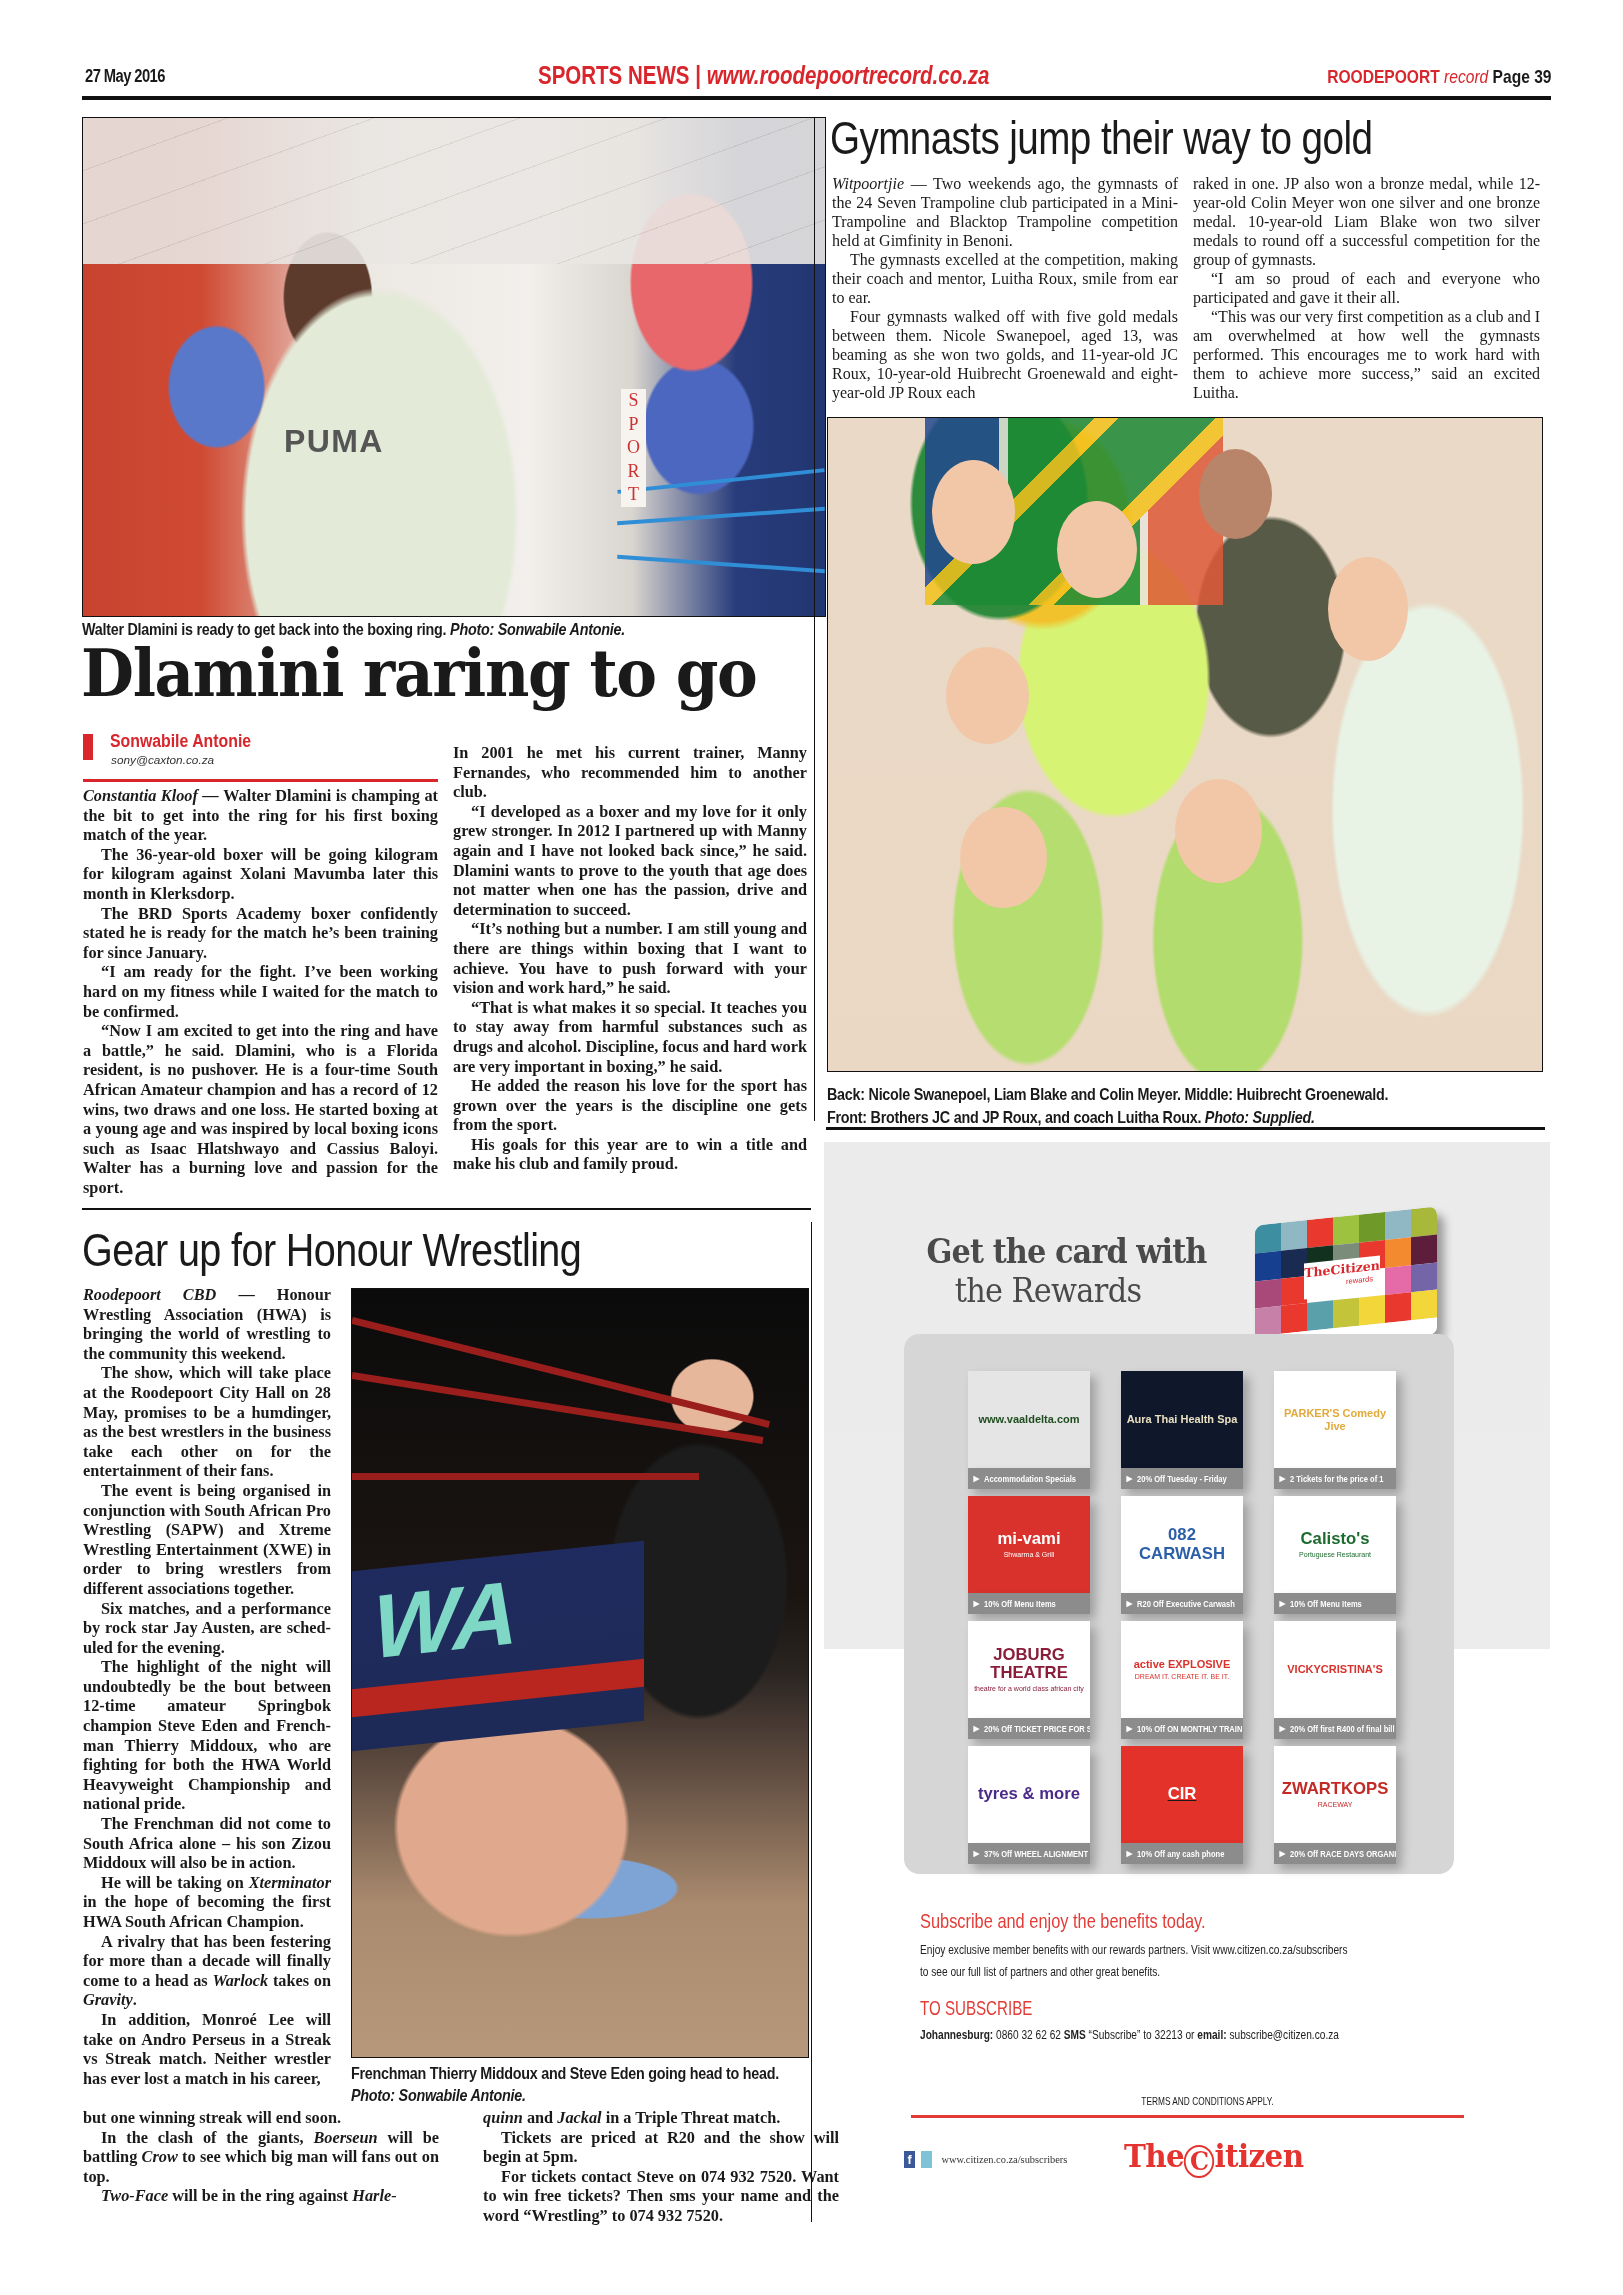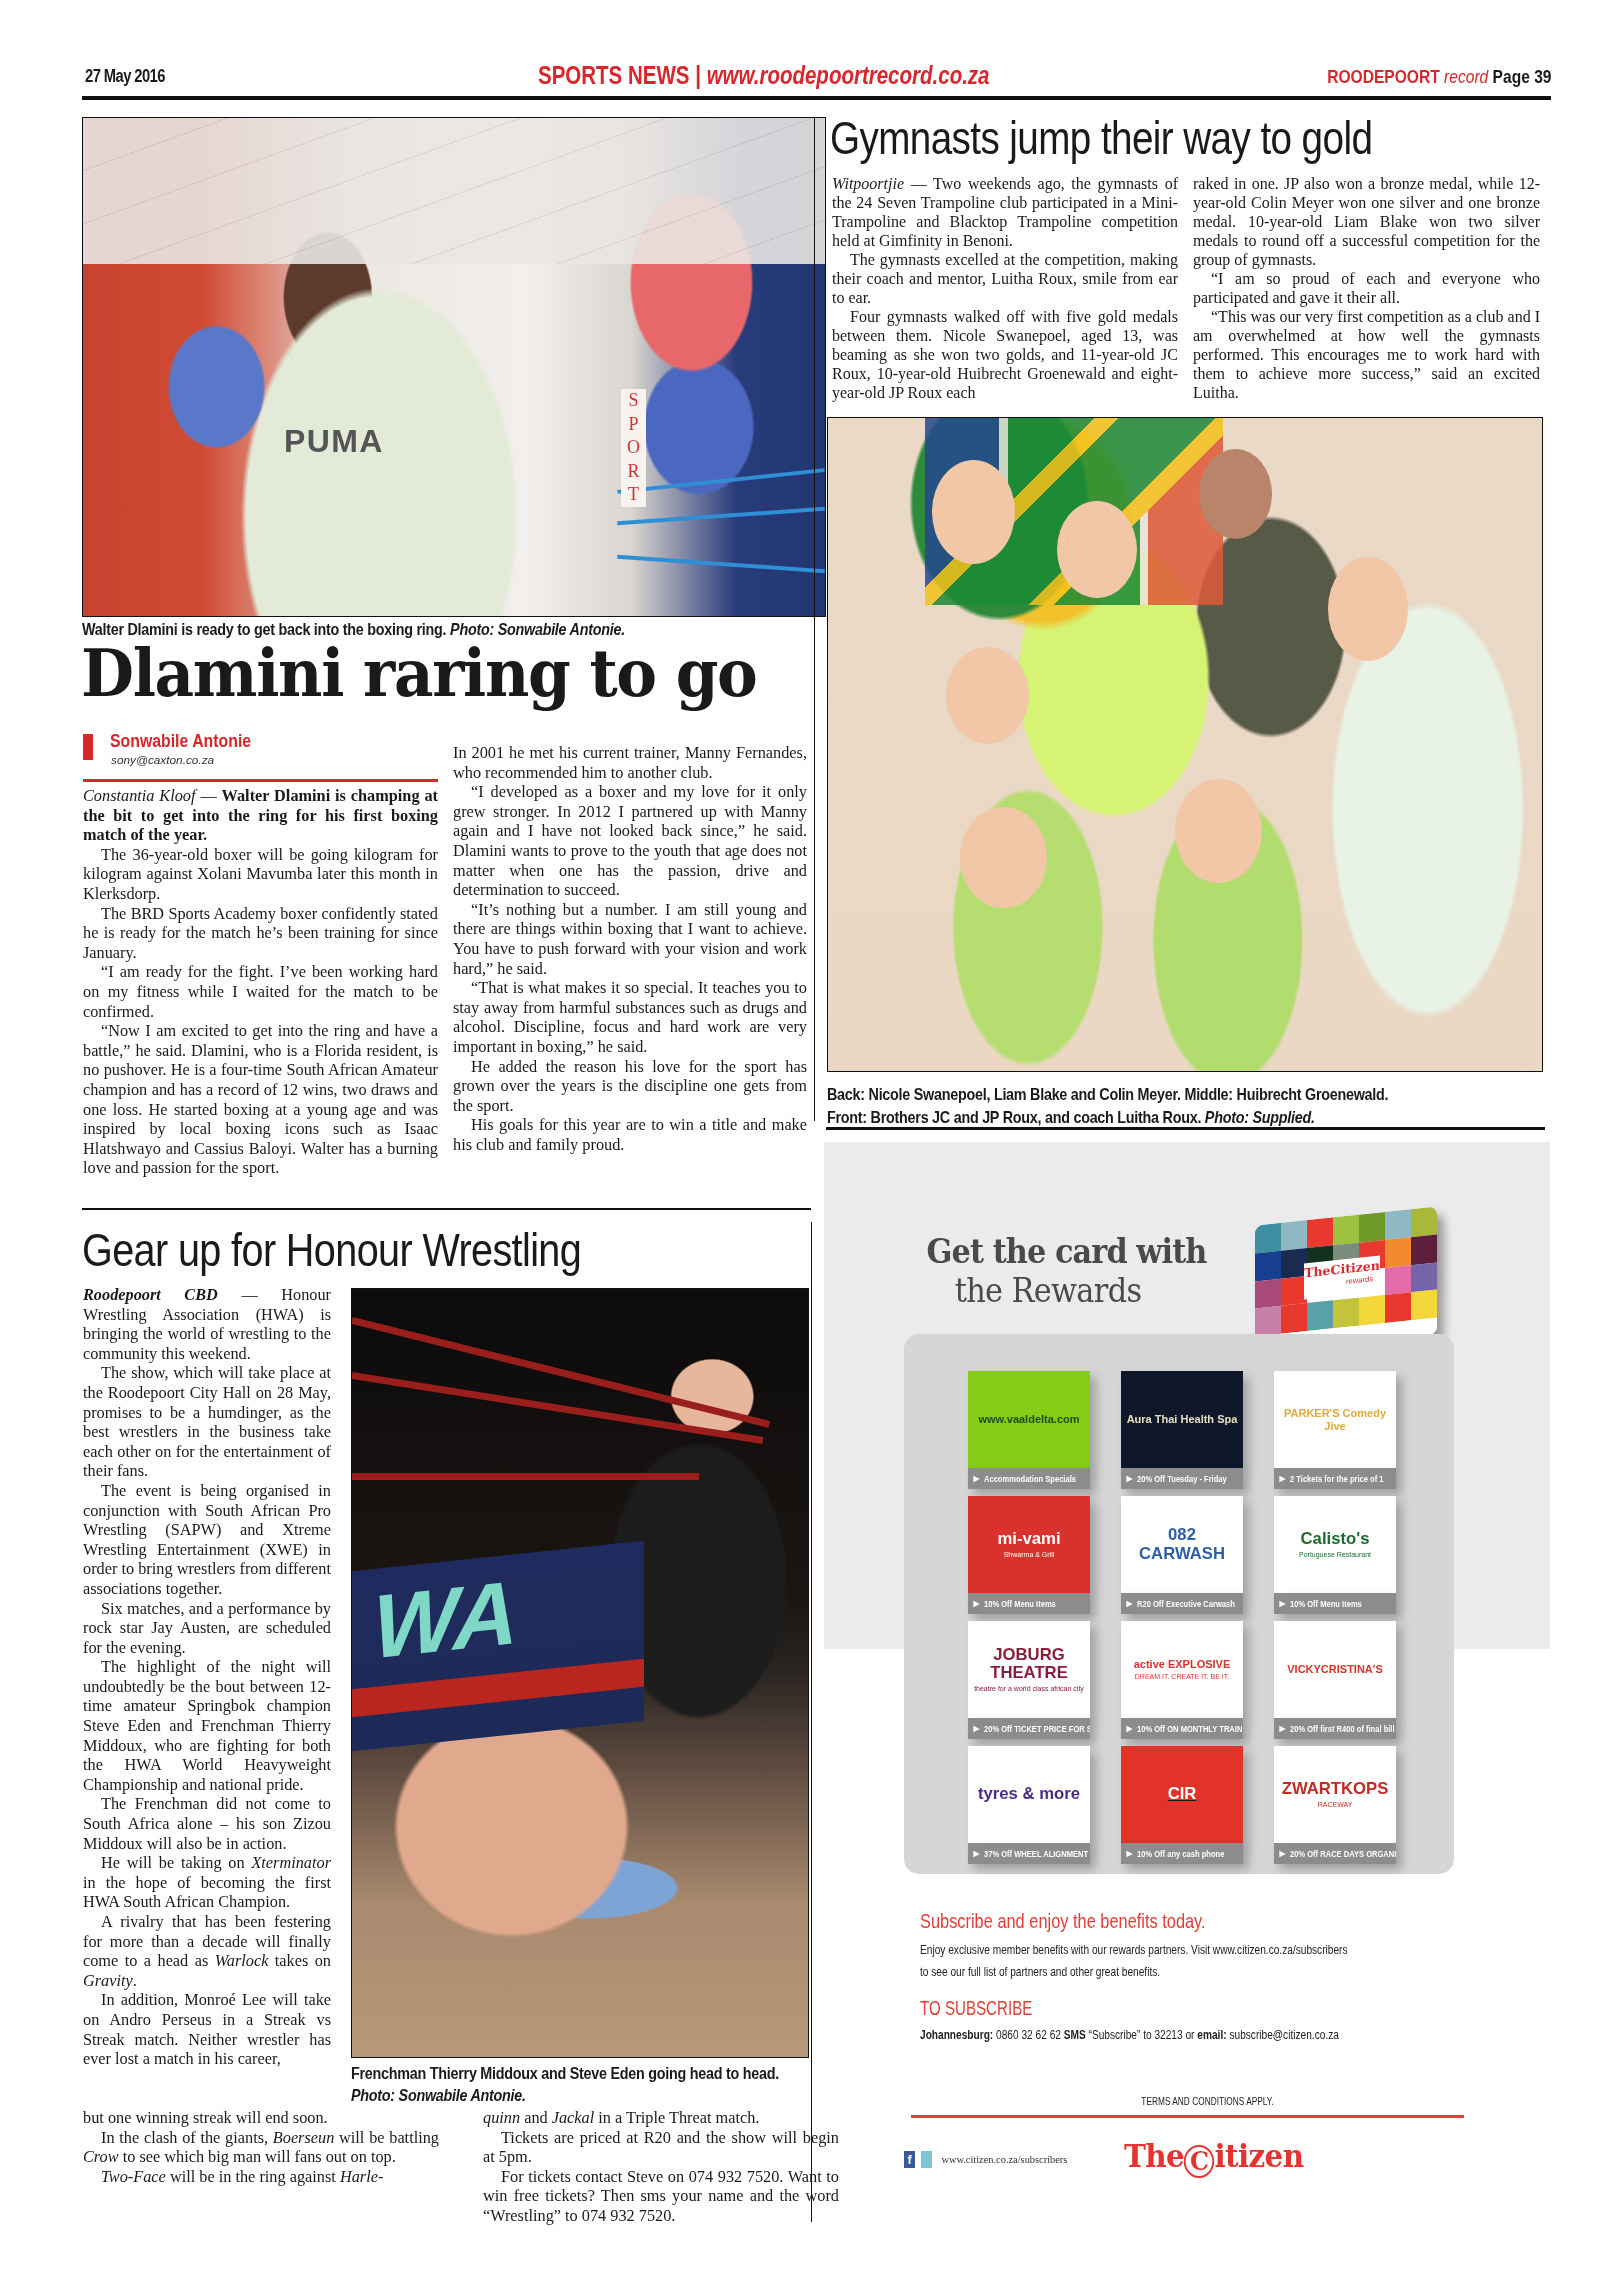--- a/index.html
+++ b/index.html
@@ -84,21 +84,21 @@
   .col p { text-indent: 18px; }
   .col p.lead { text-indent: 0; }
   .col p.noind { text-indent: 0; }
   .col-dl1 { left: 83px; top: 786px; width: 355px; }
   .col-dl2 { left: 453px; top: 743px; width: 354px; }
   .col-gym1 { left: 832px; top: 174px; width: 346px; font-size: 16px; line-height: 19px; }
   .col-gym2 { left: 1193px; top: 174px; width: 347px; font-size: 16px; line-height: 19px; }
   .col-wr1 { left: 83px; top: 1285px; width: 248px; }
   .col-wr1b { left: 83px; top: 2108px; width: 361px; }
   .col-wr2 { left: 451px; top: 2108px; width: 356px; margin-left: 32px; }
-  .col-wr1 p, .col-wr1b p, .col-wr2 p, .col-dl1 p, .col-dl2 p { margin: 0; }
+  .col-wr1 p, .col-wr1b p, .col-wr2 p, .col-dl1 p, .col-dl2 p { margin: 0; font-weight: bold; }
 
   
   .vrule { width: 1.4px; background: #111; }
   .hrule { height: 2.1px; background: #111; }
   .ad-top { left: 824px; top: 1142px; width: 726px; height: 507px; background: linear-gradient(180deg, #ebebeb 0%, #ececec 100%); }
   .ad-headline { left: 916px; top: 1232px; width: 264px; text-align: center; font-family: "DejaVu Serif", serif; color: #4a4a4a; }
   .ad-headline .l1 { font-size: 33px; font-weight: 700; letter-spacing: -1px; white-space: nowrap; display:block; transform: scaleX(0.92); }
   .ad-headline .l2 { font-size: 33px; font-weight: 400; letter-spacing: -0.7px; white-space: nowrap; display:block; transform: scaleX(0.92); }
   .card { left: 1255px; top: 1216px; width: 182px; height: 128px; border-radius: 8.3px; overflow: hidden; transform: skewY(-6deg); box-shadow: 7px 8.3px 9.7px rgba(0,0,0,.35); display: grid; grid-template-columns: repeat(7, 1fr); grid-template-rows: repeat(4, 1fr) 0.6fr; }
   .card div { }
@@ -288,21 +288,21 @@
     <div style="background:#fff"></div>
     <div style="background:#fff"></div>
     <div style="background:#fff"></div>
     <div style="background:#fff"></div>
   <div class="logo"><span>TheCitizen</span><small>rewards</small></div>
 </div>
 <div class="abs ad-panel"></div>
 
 <div id="tiles">
     <div class="abs" style="left: 968px; top: 1371px;">
-      <div class="tile tile-logo" style="background: #84cc16;">
+      <div class="tile tile-logo" style="background: #e5e5e5;">
         <div style="color: rgb(31, 77, 31); font-family: &quot;Liberation Sans&quot;, sans-serif; font-weight: 700; font-size: 11px; line-height: 1.1; padding: 0px 5.6px;">
           <div>www.vaaldelta.com</div>
         </div>
       </div>
       <div class="tile-bar">
         <span class="tri">▶</span>
         <span class="t">Accommodation Specials</span>
       </div>
     </div>
     <div class="abs" style="left: 1121px; top: 1371px;">

